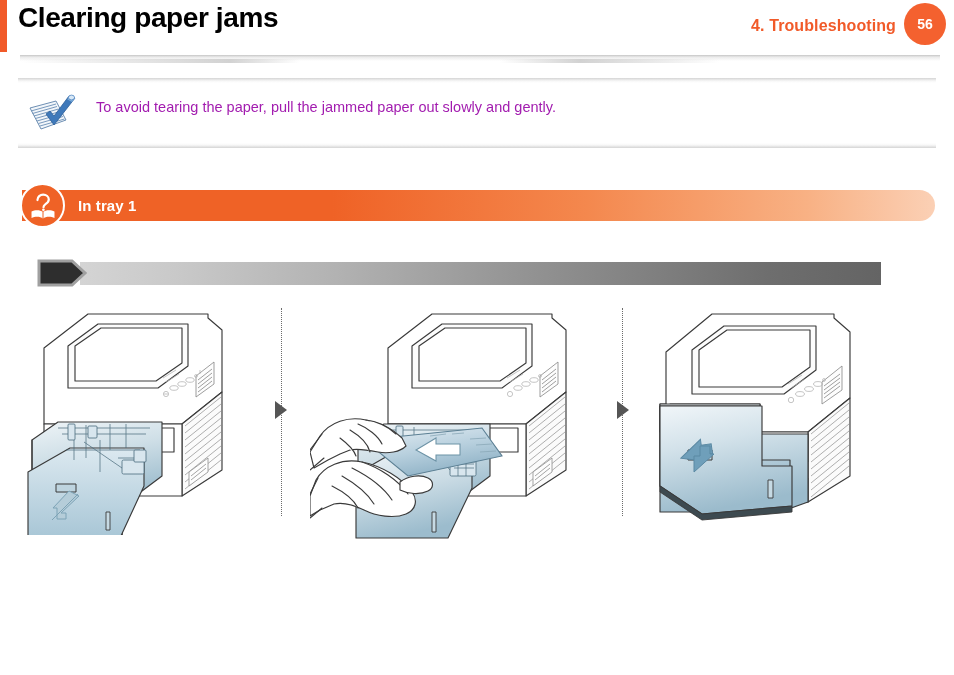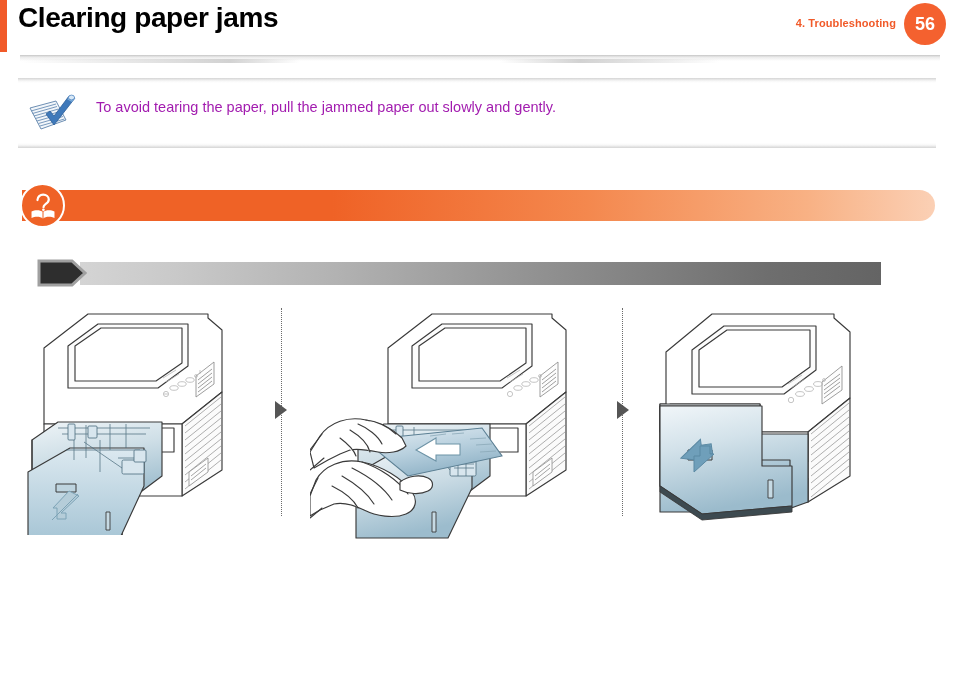--- a/index.html
+++ b/index.html
@@ -37,36 +37,36 @@
     font-size: 28px;
     font-weight: bold;
     color: #000000;
     letter-spacing: -0.4px;
     white-space: nowrap;
   }
   .chapter-label {
     position: absolute;
     right: 58px;
     top: 17px;
-    font-size: 11px;
+    font-size: 16px;
     font-weight: bold;
     color: #f15a29;
     white-space: nowrap;
     letter-spacing: 0.1px;
   }
   .page-badge {
     position: absolute;
     right: 8px;
     top: 3px;
     width: 42px;
     height: 42px;
     border-radius: 50%;
     background: #f4612f;
     color: #ffffff;
-    font-size: 18px;
+    font-size: 14px;
     font-weight: bold;
     display: flex;
     align-items: center;
     justify-content: center;
   }
   .header-shadow {
     position: absolute;
     left: 20px;
     top: 55px;
     width: 920px;
@@ -167,21 +167,20 @@
     justify-content: center;
   }
   .section-banner-title {
     position: absolute;
     left: 78px;
     top: 197px;
     font-size: 15px;
     font-weight: bold;
     color: #ffffff;
     letter-spacing: 0.1px;
-    margin-top: 48px;
   }
 
   
   .step-bar-wrap {
     position: absolute;
     left: 36px;
     top: 259px;
     width: 845px;
     height: 28px;
   }

